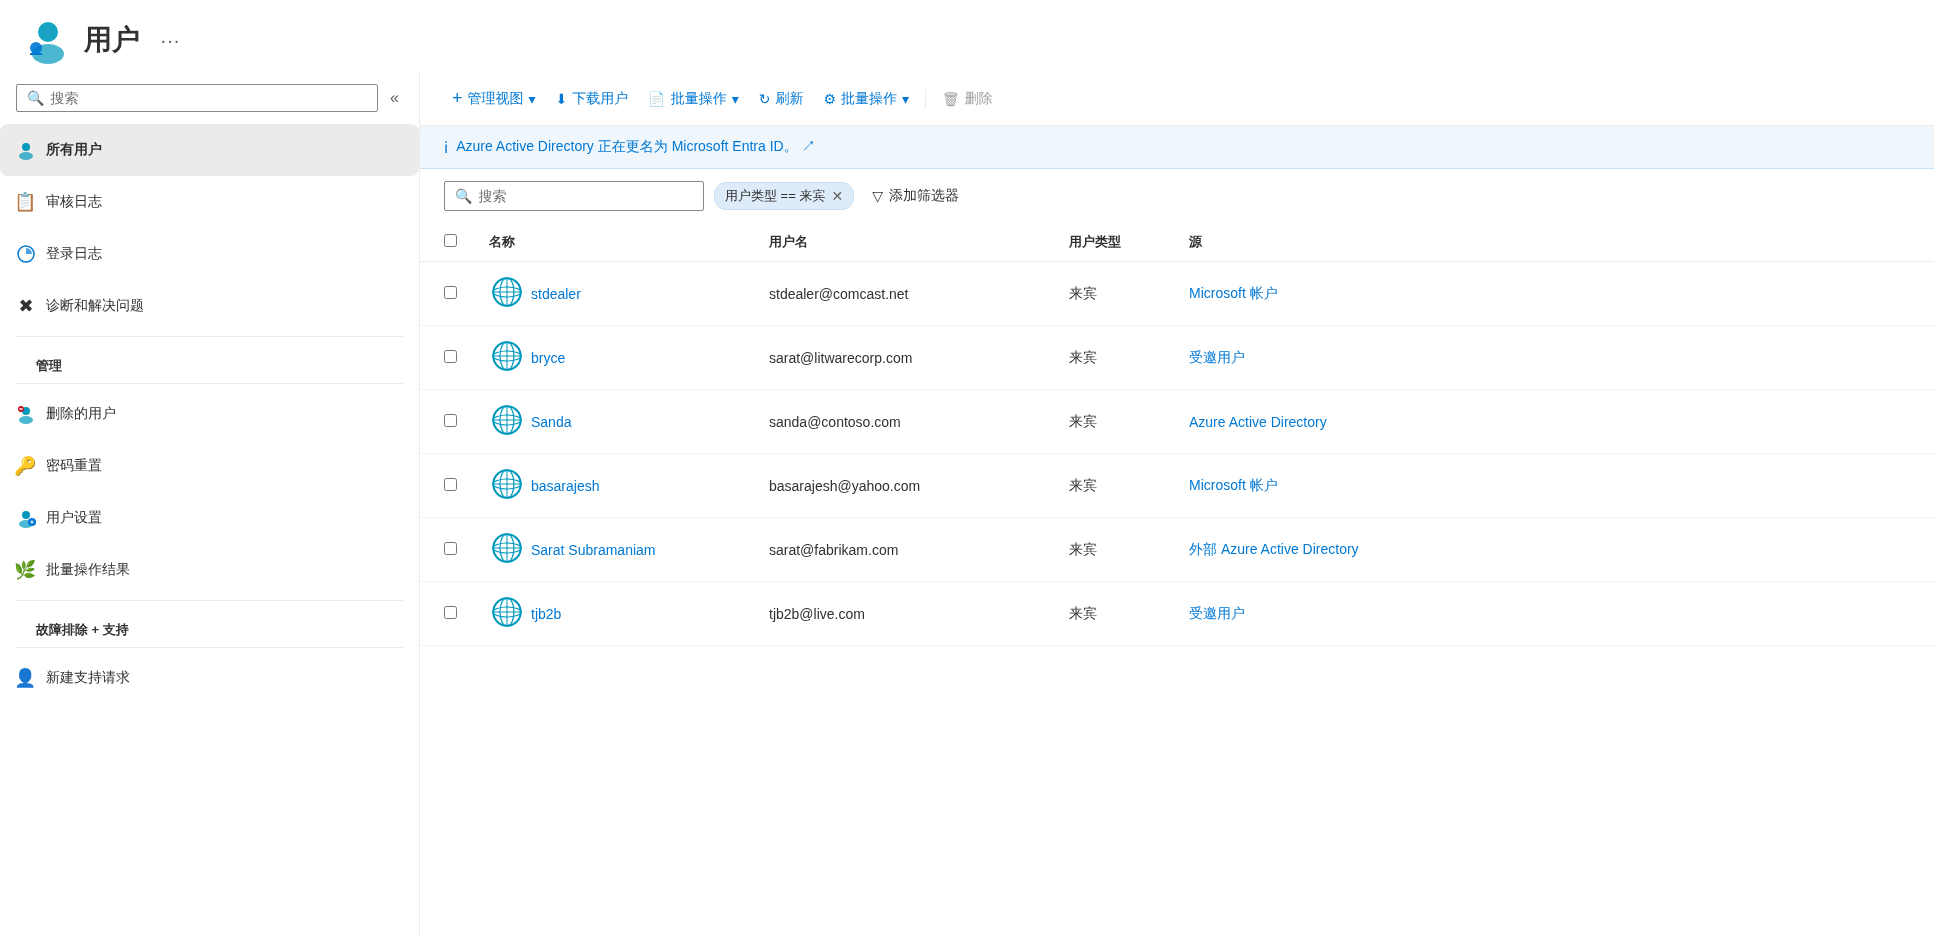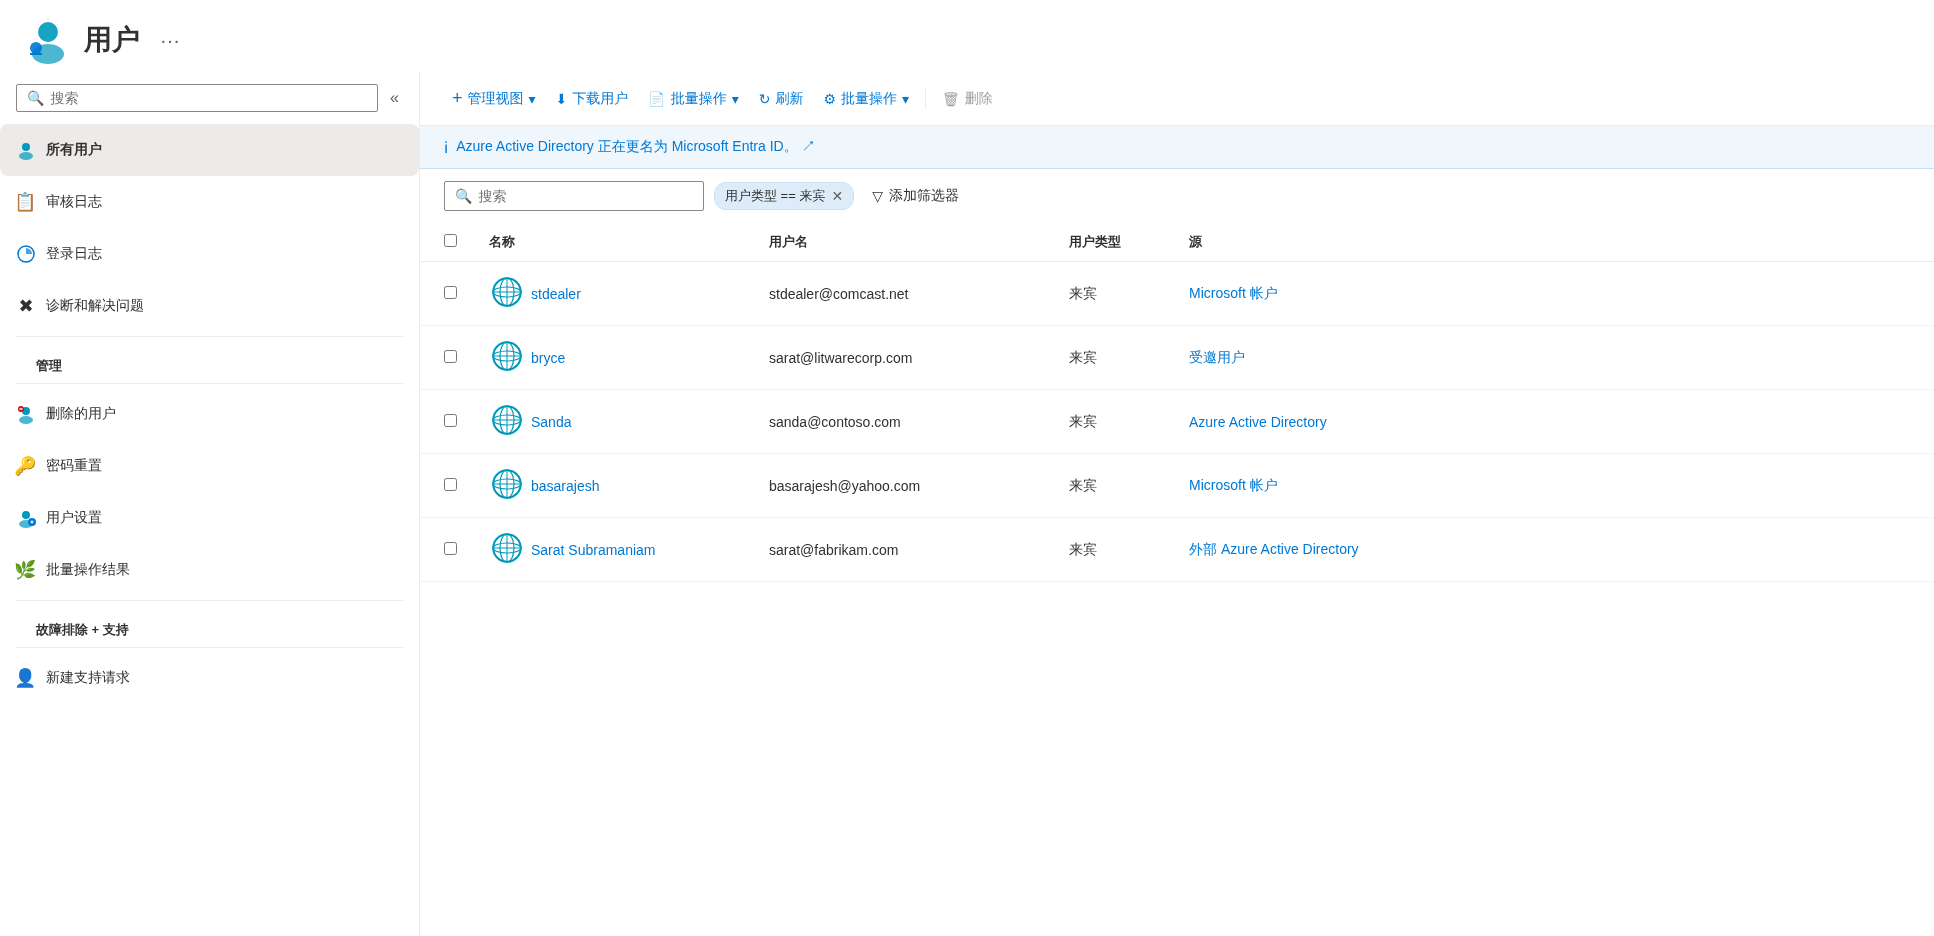--- a/index.html
+++ b/index.html
@@ -581,18 +581,41 @@
 </svg></span>
         <a href="#" class="user-link">Sarat Subramaniam</a>
       </div>
     </td>
     <td class="col-username">sarat@fabrikam.com</td>
     <td class="col-type">来宾</td>
     <td class="col-source">
       <a href="#" class="source-link" style="color:#0078d4">外部 Azure Active Directory</a>
     </td>
   </tr>
+            <tr>
+    <td class="col-check">
+      <input type="checkbox" style="">
+    </td>
+    <td class="col-name">
+      <div class="user-name-cell">
+        <span><svg class="globe-svg" width="36" height="36" viewBox="0 0 36 36" xmlns="http://www.w3.org/2000/svg">
+  <circle cx="18" cy="18" r="14" fill="none" stroke="#0099bc" stroke-width="1.5"></circle>
+  <ellipse cx="18" cy="18" rx="7" ry="14" fill="none" stroke="#0099bc" stroke-width="1.2"></ellipse>
+  <ellipse cx="18" cy="18" rx="14" ry="5" fill="none" stroke="#0099bc" stroke-width="1"></ellipse>
+  <line x1="4" y1="18" x2="32" y2="18" stroke="#0099bc" stroke-width="1"></line>
+  <line x1="18" y1="4" x2="18" y2="32" stroke="#0099bc" stroke-width="1"></line>
+  <circle cx="18" cy="18" r="13.5" fill="rgba(0,153,188,0.08)"></circle>
+</svg></span>
+        <a href="#" class="user-link">tjb2b</a>
+      </div>
+    </td>
+    <td class="col-username">tjb2b@live.com</td>
+    <td class="col-type">来宾</td>
+    <td class="col-source">
+      <a href="#" class="source-link" style="color:#0078d4">受邀用户</a>
+    </td>
+  </tr>
           </tbody>
       </table>
     </div>
 
   </div>
 </div>
 
 </body></html>

